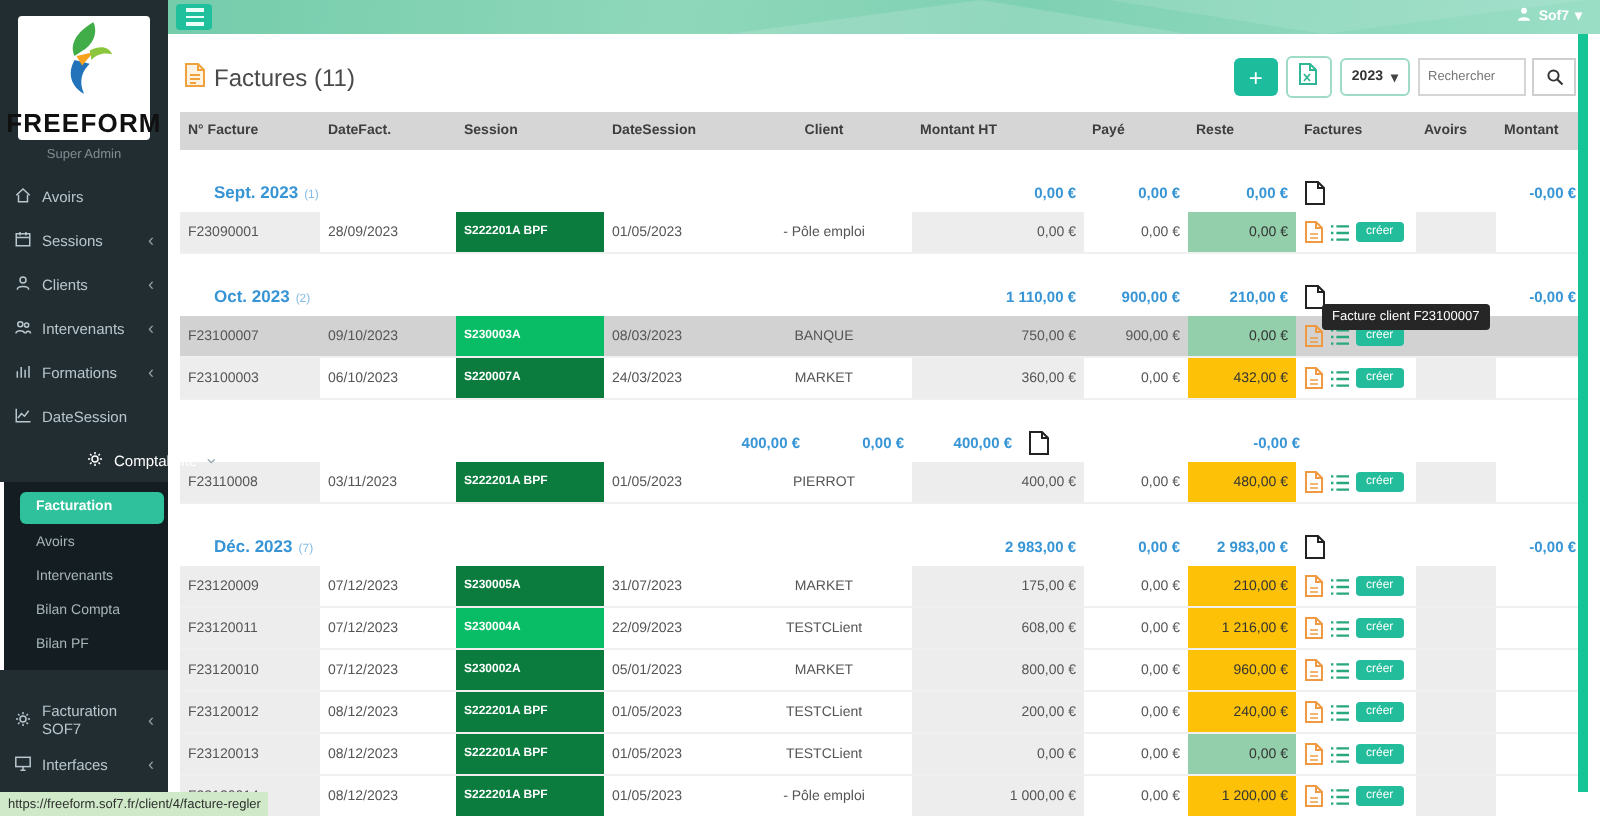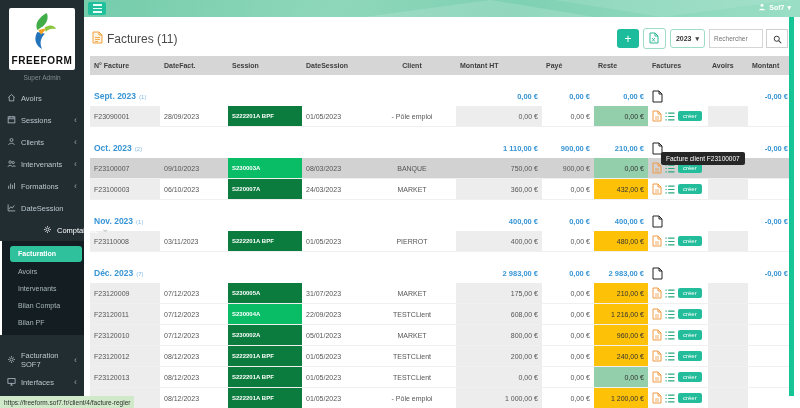--- a/index.html
+++ b/index.html
@@ -2,21 +2,21 @@
 <html><head>
 <meta charset="utf-8">
 <style>
   html,body{margin:0;padding:0;}
   body{width:800px;height:408px;position:relative;overflow:hidden;background:#fff;
        font-family:"Liberation Sans",sans-serif;-webkit-font-smoothing:antialiased;}
   
   .sidebar{position:absolute;left:0;top:0;width:84px;height:397px;background:#222d32;z-index:6;}
   .logo-box{margin:8px auto 0;width:66px;height:62px;background:#fff;border-radius:2px;
             display:flex;flex-direction:column;align-items:center;justify-content:center;}
-  .brand{font-size:10px;font-weight:bold;color:#101010;letter-spacing:.6px;margin-top:1px;}
+  .brand{font-size:13px;font-weight:bold;color:#101010;letter-spacing:.6px;margin-top:1px;}
   .role{text-align:center;color:#7f8c91;font-size:6.5px;margin:4px 0 6px;}
   .menu{margin-top:6px;}
   .menu-item{display:flex;align-items:center;gap:5px;padding:0 7px;height:22px;
              color:#b8c7ce;font-size:7.5px;cursor:pointer;}
   .menu-item svg{flex:0 0 auto;}
   .menu-item .chev{margin-left:auto;font-size:9px;color:#93a4ab;line-height:1;}
   .chev.down{display:inline-block;transform:rotate(-90deg);}
   .menu-item.open{color:#fff;margin-left:36px;}
   .submenu{background:#141d21;border-left:2px solid #ffffff;padding:4px 0;}
   .submenu-item{height:17px;line-height:17px;padding-left:16px;color:#a7b6bb;font-size:7px;cursor:pointer;}
@@ -60,21 +60,21 @@
   .thead{height:19px;background:#d6d6d6;color:#3e3e3e;font-weight:bold;}
   .row{height:21px;}
   .row .c{border-bottom:1px solid #f0f0f0;background:#fff;}
   .row .s{background:#ededed;}
   .row.hv .c{background:#d2d2d2;}
   .badge{color:#fff;font-weight:bold;font-size:6px;}
   .reste{color:#333;}
   .grp{height:20px;margin-top:11px;align-items:center;}
   .grp-label{width:138px;display:flex;align-items:baseline;gap:3px;padding:0 4px;box-sizing:border-box;}
   .grp-spacer{width:228px;}
-  .m-label{font-size:8.5px;font-weight:bold;color:#3795d5;}
+  .m-label{font-size:8.5px;font-weight:bold;color:#3795d5;margin-left:13px;}
   .m-count{font-size:6px;color:#85bce4;}
   .g-amt{font-size:7.5px;font-weight:bold;color:#3795d5;}
   .ic{display:inline-flex;align-items:center;margin-right:3px;cursor:pointer;}
   .btn-creer{background:#23bd9b;color:#fff;font-size:6px;padding:2px 5px;border-radius:2px;cursor:pointer;}
   .facts{gap:0;}
   
   .tooltip{position:absolute;left:661px;top:152px;background:#262626;color:#fff;font-size:6.5px;
            padding:3px 5px;border-radius:2px;z-index:9;white-space:nowrap;}
   .scrollstrip{position:absolute;left:789px;top:17px;width:5px;height:379px;background:#16c596;z-index:7;cursor:pointer;}
   .statusbar{position:absolute;left:0;top:396px;height:12px;background:#cfe9c9;color:#2f2f2f;font-size:6.5px;
@@ -363,24 +363,20 @@
             <svg width="10" height="9" viewBox="0 0 10 9" stroke="#27a77d" stroke-width="1.2">
               <path d="M.5 1.2h1.2M3.2 1.2h6.3M.5 4.5h1.2M3.2 4.5h6.3M.5 7.8h1.2M3.2 7.8h6.3"></path>
             </svg>
           </span>
           <span class="btn-creer">créer</span>
         </div>
         <div class="c c9 s"></div>
         <div class="c c10 amt"></div>
       </div>
       <div class="tr grp">
-        <div class="grp-label">
-          <span class="m-label">Nov. 2023</span>
-          <span class="m-count">(1)</span>
-        </div>
         <div class="grp-spacer"></div>
         <div class="c c5 amt g-amt">400,00 €</div>
         <div class="c c6 amt g-amt">0,00 €</div>
         <div class="c c7 amt g-amt">400,00 €</div>
         <div class="c c8">
           <span class="ic">
             <svg width="11" height="13" viewBox="0 0 11 13">
               <path d="M1 1h6l3 3v8H1z" fill="#fff" stroke="#222"></path>
               <path d="M7 1v3h3" fill="none" stroke="#222"></path>
             </svg>

